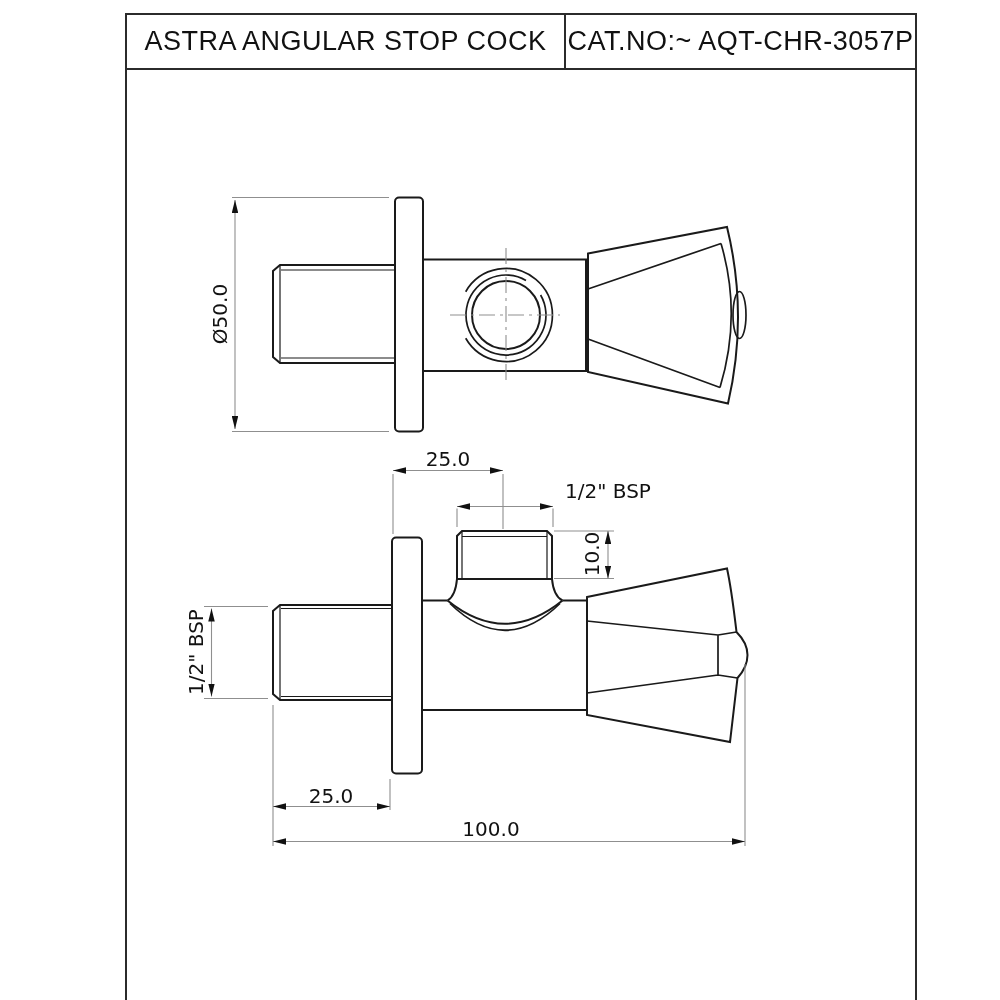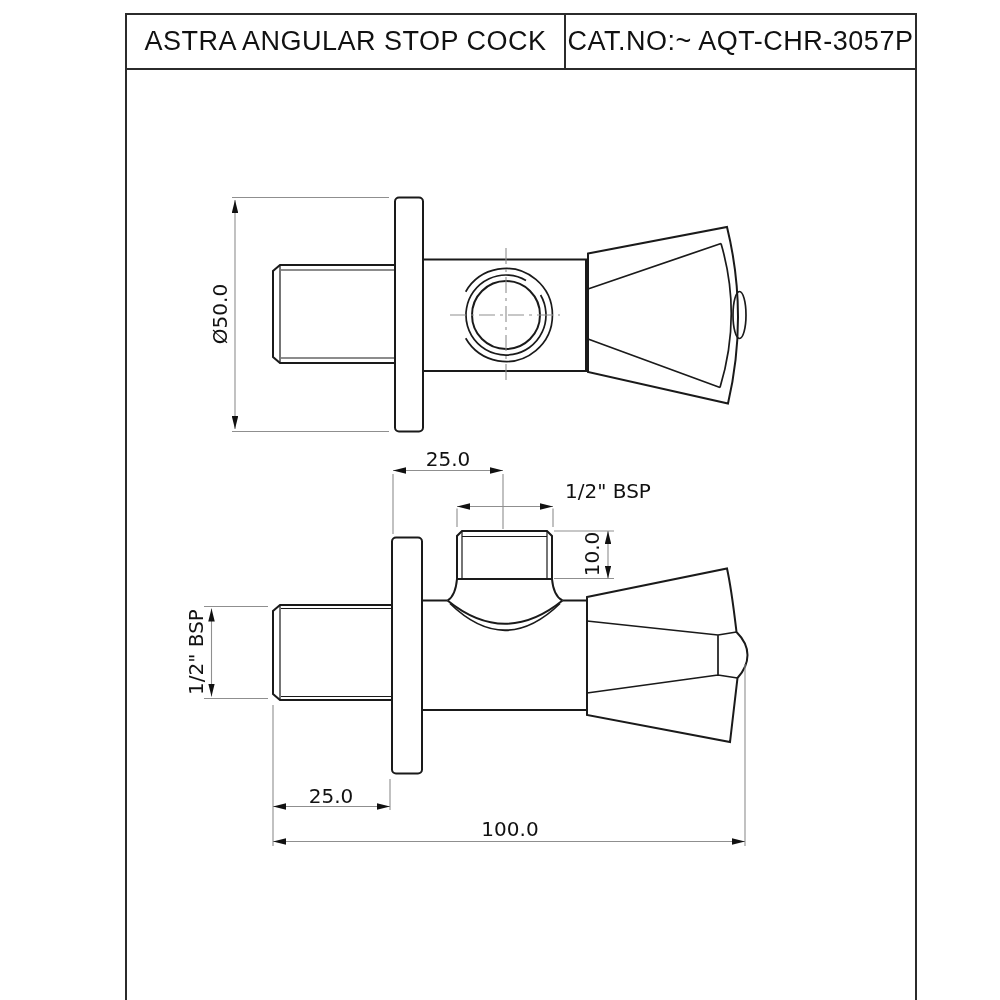--- a/index.html
+++ b/index.html
@@ -105,15 +105,15 @@
       <path class="dim" d="M273,841.5 H745" marker-start="url(#arrS)" marker-end="url(#arr)"></path>
     </g>
   </svg>
 
   <div class="lbl rot" style="left:220px;top:314px;">Ø50.0</div>
   <div class="lbl" style="left:448px;top:459px;">25.0</div>
   <div class="lbl" style="left:608px;top:491px;">1/2" BSP</div>
   <div class="lbl rot" style="left:592px;top:554px;">10.0</div>
   <div class="lbl rot" style="left:196px;top:652px;">1/2" BSP</div>
   <div class="lbl" style="left:331px;top:796px;">25.0</div>
-  <div class="lbl" style="left:510px;top:829px;">100.0</div>
+  <div class="lbl" style="left:491px;top:829px;">100.0</div>
 
 </div>
 
 </body></html>

